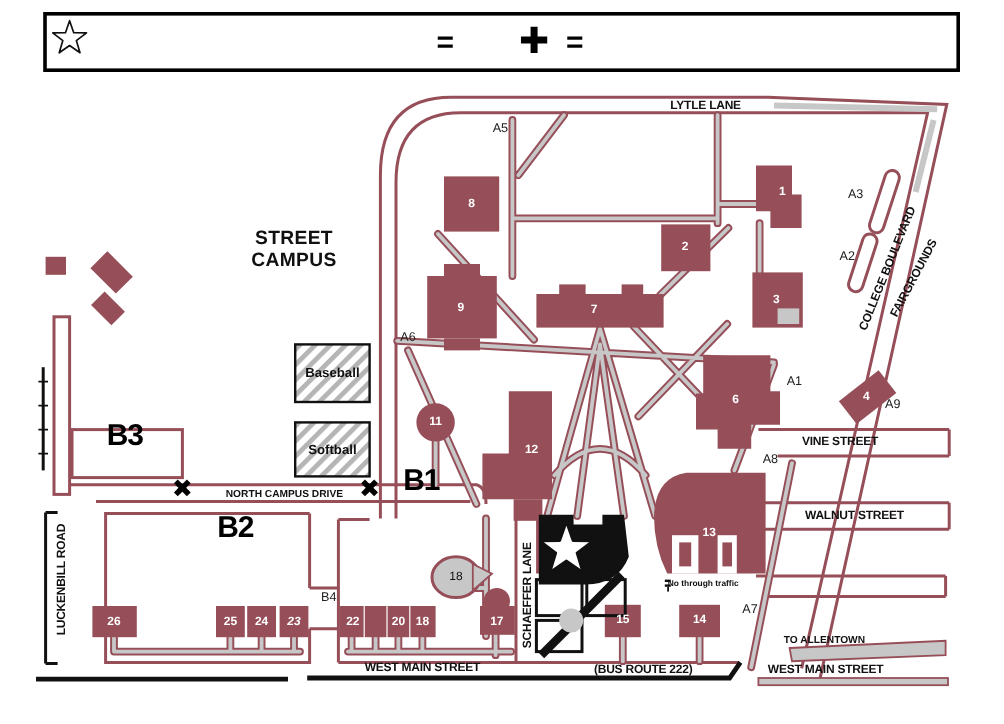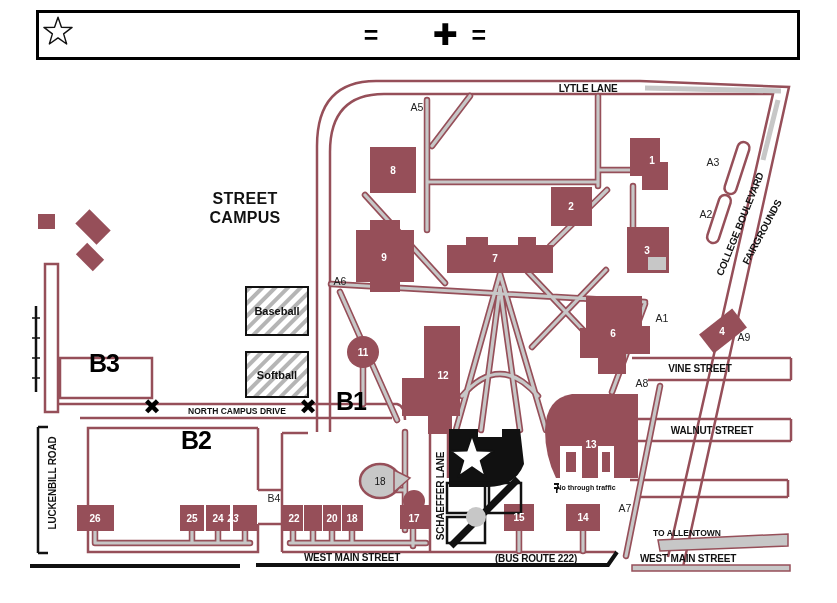--- a/index.html
+++ b/index.html
@@ -205,21 +205,21 @@
       <div class="lbl bnum" style="left: 443px; top: 375px;">12</div>
       <div class="lbl bnum" style="left: 591px; top: 444px;">13</div>
       <div class="lbl bnum" style="left: 583px; top: 517px;">14</div>
       <div class="lbl bnum" style="left: 519px; top: 517px;">15</div>
       <div class="lbl bnum" style="left: 414px; top: 518px;">17</div>
       <div class="lbl bnum-dark" style="left: 380px; top: 481px;">18</div>
       <div class="lbl bnum" style="left: 352px; top: 518px;">18</div>
       <div class="lbl bnum" style="left: 332px; top: 518px;">20</div>
       <div class="lbl bnum" style="left: 313px; top: 501px;">21</div>
       <div class="lbl bnum" style="left: 294px; top: 518px;">22</div>
-      <div class="lbl bnum" style="left: 233px; top: 518px; font-style: italic;">23</div>
+      <div class="lbl bnum" style="left: 245px; top: 518px; font-style: italic;">23</div>
       <div class="lbl bnum" style="left: 218px; top: 518px;">24</div>
       <div class="lbl bnum" style="left: 192px; top: 518px;">25</div>
       <div class="lbl bnum" style="left: 95px; top: 518px;">26</div>
       <div class="lbl area" style="left: 662px; top: 318px;">A1</div>
       <div class="lbl area" style="left: 706px; top: 214px;">A2</div>
       <div class="lbl area" style="left: 713px; top: 162px;">A3</div>
       <div class="lbl area" style="left: 417px; top: 107px;">A5</div>
       <div class="lbl area" style="left: 340px; top: 281px;">A6</div>
       <div class="lbl area" style="left: 625px; top: 472px; margin-top: 36px;">A7</div>
       <div class="lbl area" style="left: 642px; top: 383px;">A8</div>

